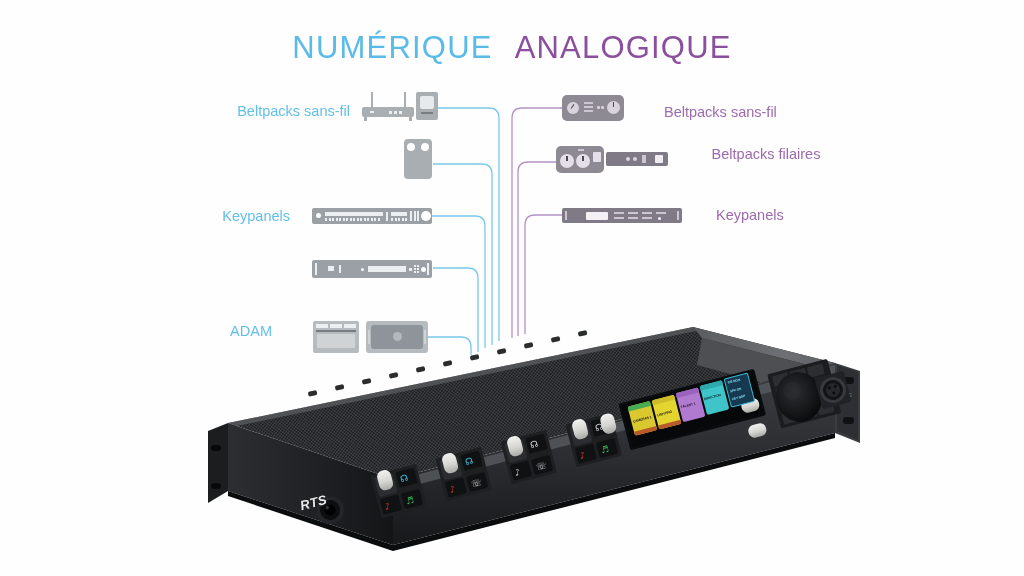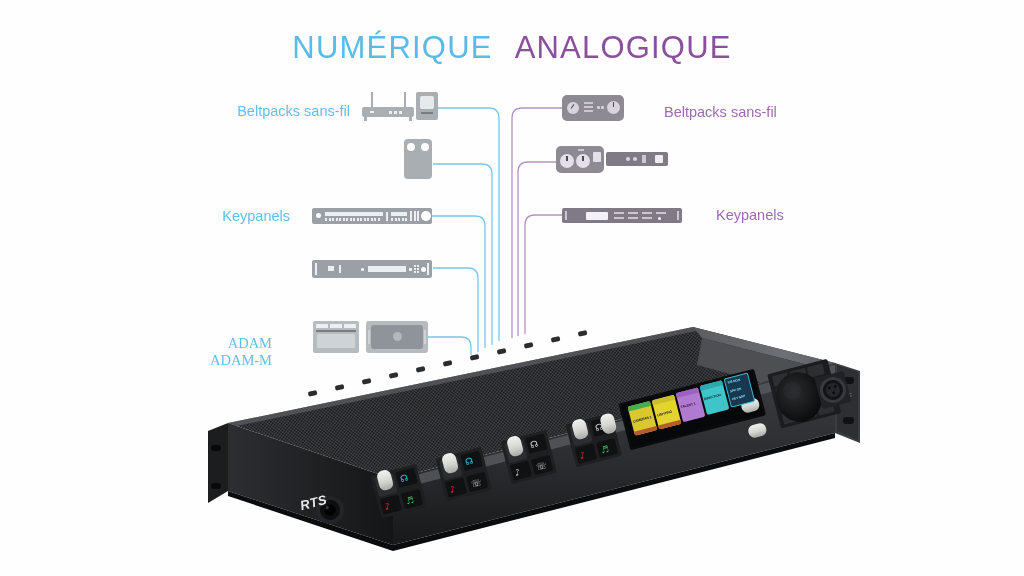--- a/index.html
+++ b/index.html
@@ -110,29 +110,29 @@
       <path d="M 562 215 H 535 Q 525 215 525 225 V 334"></path>
     </g>
   </svg>
 
   <div class="label blue" style="left:100px; top:103px; width:250px;">
     <span>Beltpacks sans-fil</span>
   </div>
   <div class="label blue" style="left:100px; top:208px; width:190px;">
     <span>Keypanels</span>
   </div>
-  <div class="label blue" style="left:100px; top:335px; width:172px;font-family:Liberation Serif, serif;">
+  <div class="label blue" style="left:100px; top:323px; width:172px;">
     <div>ADAM</div>
-    <div>ADAM-M</div>
   </div>
 
   <div class="label purp" style="left:664px; top:104px;">
     <span>Beltpacks sans-fil</span>
   </div>
   <div class="label purp ctr" style="left:666px; top:146px; width:200px;">
+    <div>Beltpacks filaires</div>
   </div>
   <div class="label purp" style="left:716px; top:207px;">
     <span>Keypanels</span>
   </div>
 
   <div class="icon" style="left:362px; top:92px; width:52px; height:30px;">
     <div class="ant" style="left:9px; top:0; height:16px;"></div>
     <div class="ant" style="left:42px; top:0; height:16px;"></div>
     <div class="dgrey rnd2" style="position:absolute; left:0; top:15px; width:52px; height:10px;"></div>
     <div class="bar-w" style="left:8px; top:19px; width:4px; height:2px;"></div>

